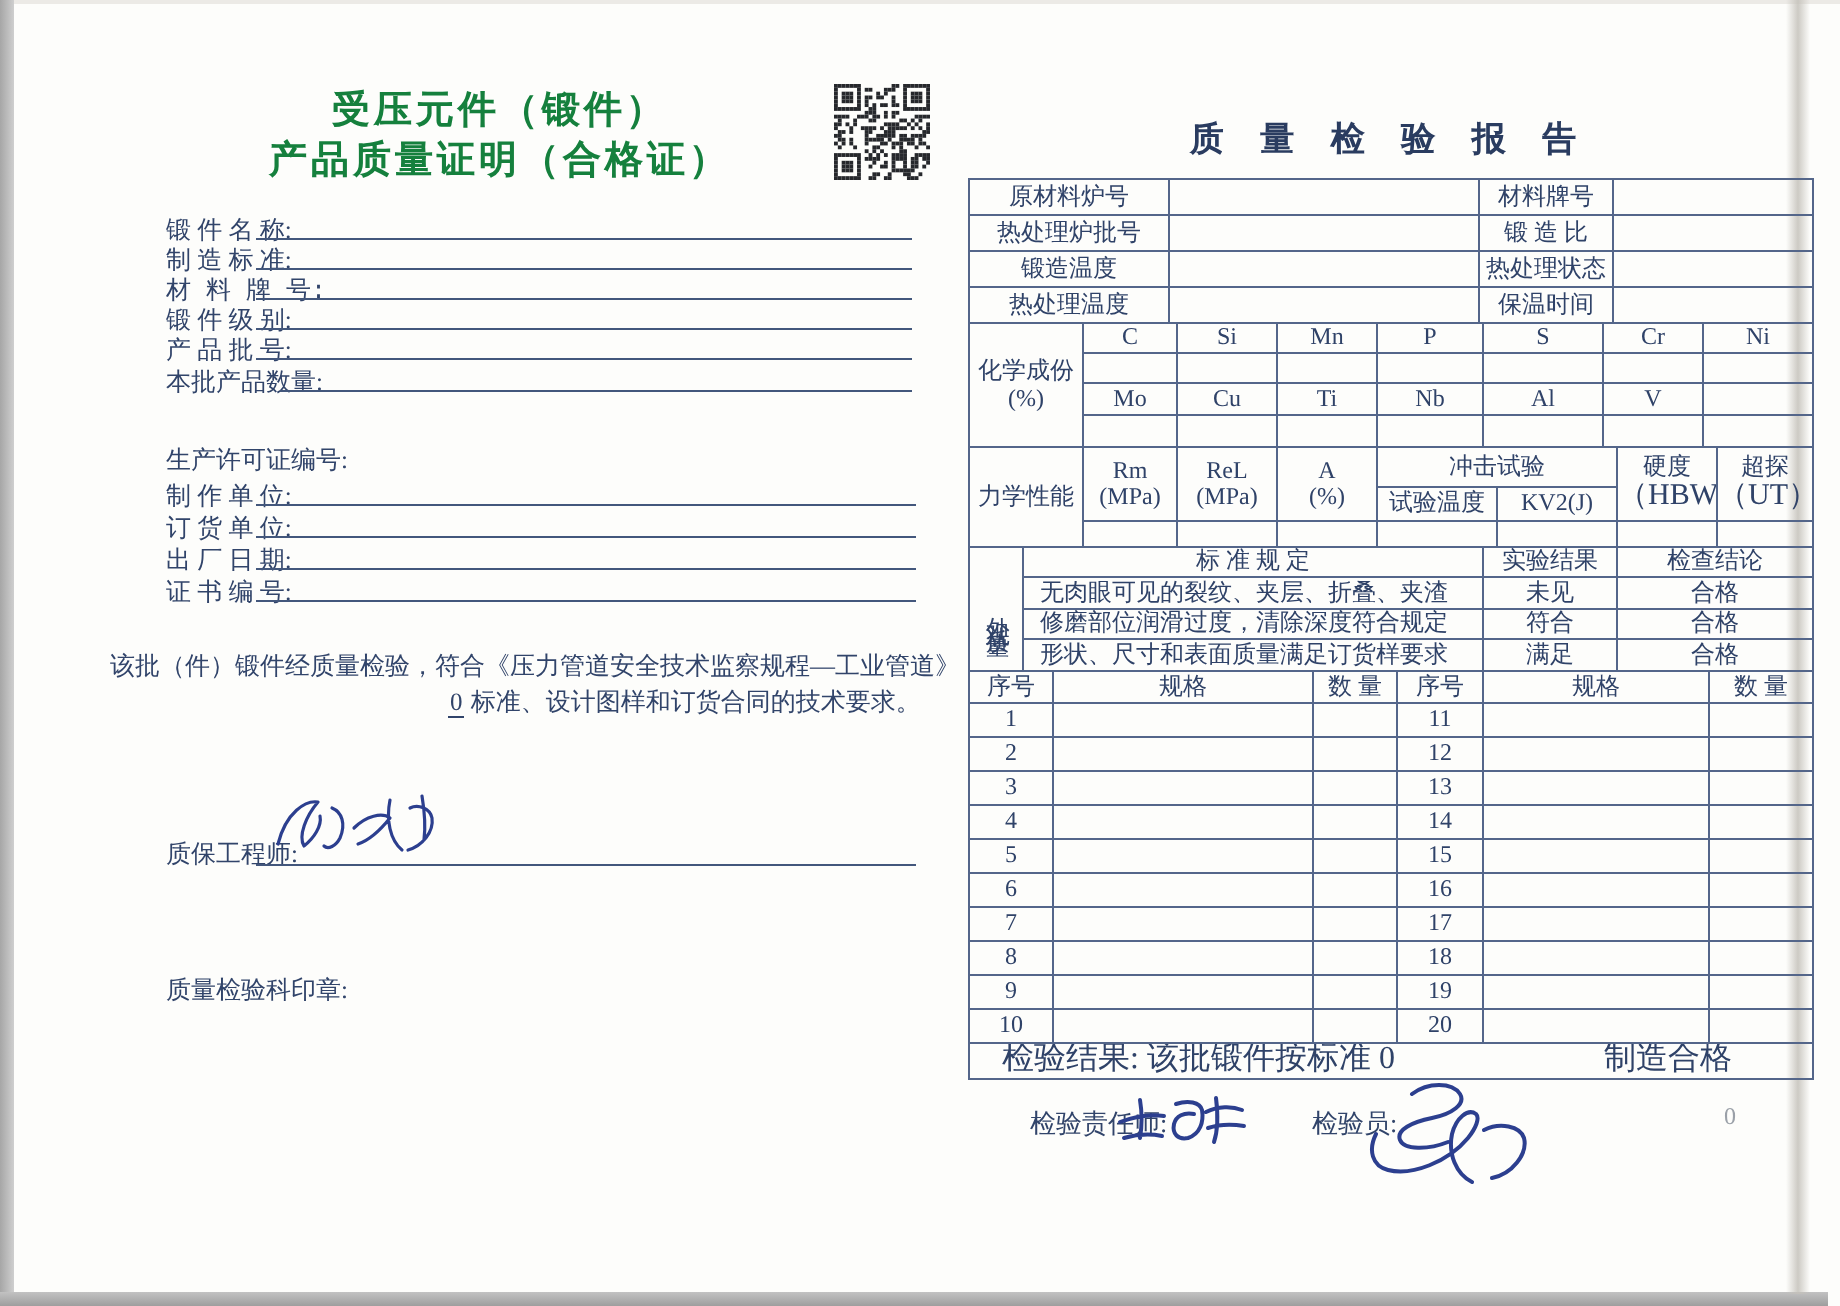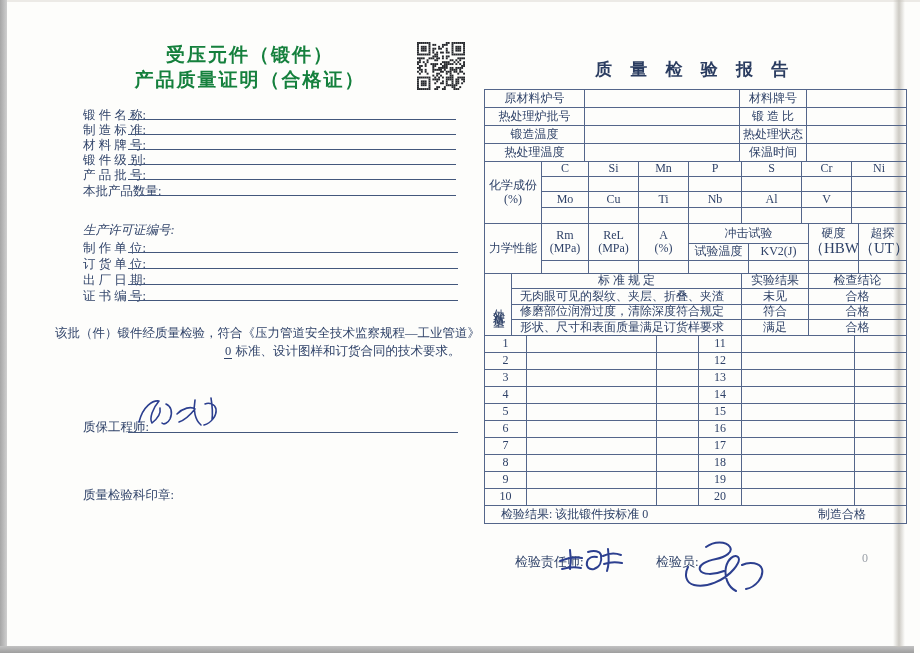--- a/index.html
+++ b/index.html
@@ -29,21 +29,21 @@
   table.rt{border-collapse:collapse;table-layout:fixed;width:422px;}
   table.rt + table.rt{margin-top:-1px;}
   .rt td{border:1px solid #54668a;font-size:12px;text-align:center;padding:0;line-height:1.15;
     overflow:hidden;white-space:nowrap;color:#2f4268;}
   .rt td.lft{text-align:left;padding-left:8px;}
   tr.r18{height:18px;margin-top:12px;} tr.r15{height:15px;} tr.r16{height:16px;}
   tr.r20{height:20px;} tr.r17{height:17px;} tr.r13{height:13px;}
   .two-line div{line-height:1.1;}
   .vlabel{writing-mode:vertical-rl;text-orientation:upright;letter-spacing:3px;font-size:12px;margin:0 auto;}
   .sub{font-size:15px;}
-  .res-flex{display:flex;justify-content:space-between;align-items:center;height:17px;padding:0 40px 0 8px;font-size:12px;}
+  .res-flex{display:flex;justify-content:space-between;align-items:center;height:17px;padding:0 40px 0 8px;font-size:16px;}
   .sig{stroke:#2c3f8f;fill:none;stroke-linecap:round;stroke-linejoin:round;}
   .stray{font-size:12px;color:#9aa0a8;}
   .qr-box svg{display:block;}
 </style>
 </head>
 <body>
 
 <div class="abs edge-top"></div>
 <div class="abs edge-left"></div>
 <div class="abs edge-bottom"></div>
@@ -352,32 +352,32 @@
         <rect x="23.92" y="44.16" width="1.84" height="1.84"></rect>
         <rect x="25.76" y="44.16" width="1.84" height="1.84"></rect>
         <rect x="34.96" y="44.16" width="1.84" height="1.84"></rect>
         <rect x="36.80" y="44.16" width="1.84" height="1.84"></rect>
         <rect x="38.64" y="44.16" width="1.84" height="1.84"></rect>
       </svg>
   </div>
 
   <div class="abs fld-label" style="left:55px;top:107px;">锻 件 名 称:</div>
   <div class="abs fld-label" style="left:55px;top:122px;">制 造 标 准:</div>
-  <div class="abs fld-label" style="left:55px;top:137px;">材 料 牌 号:</div>
+  <div class="abs fld-label" style="left:55px;top:137px;font-family:Liberation Mono, monospace;">材 料 牌 号:</div>
   <div class="abs fld-label" style="left:55px;top:152px;">锻 件 级 别:</div>
   <div class="abs fld-label" style="left:55px;top:167px;">产 品 批 号:</div>
   <div class="abs fld-label" style="left:55px;top:183px;">本批产品数量:</div>
   <div class="abs fline" style="left:128px;top:119px;width:328px;"></div>
   <div class="abs fline" style="left:128px;top:134px;width:328px;"></div>
   <div class="abs fline" style="left:128px;top:149px;width:328px;"></div>
   <div class="abs fline" style="left:128px;top:164px;width:328px;"></div>
   <div class="abs fline" style="left:128px;top:179px;width:328px;"></div>
   <div class="abs fline" style="left:140px;top:195px;width:316px;"></div>
 
-  <div class="abs fld-label" style="left:55px;top:222px;font-style:italic;">生产许可证编号:</div>
+  <div class="abs fld-label" style="left:55px;top:222px;">生产许可证编号:</div>
   <div class="abs fld-label" style="left:55px;top:240px;">制 作 单 位:</div>
   <div class="abs fld-label" style="left:55px;top:256px;">订 货 单 位:</div>
   <div class="abs fld-label" style="left:55px;top:272px;">出 厂 日 期:</div>
   <div class="abs fld-label" style="left:55px;top:288px;">证 书 编 号:</div>
   <div class="abs fline" style="left:128px;top:252px;width:330px;"></div>
   <div class="abs fline" style="left:128px;top:268px;width:330px;"></div>
   <div class="abs fline" style="left:128px;top:284px;width:330px;"></div>
   <div class="abs fline" style="left:128px;top:300px;width:330px;"></div>
 
   <div class="abs stmt" style="left:55px;top:325px;">该批（件）锻件经质量检验，符合《压力管道安全技术监察规程—工业管道》</div>
@@ -579,20 +579,28 @@
     <table class="rt">
       <colgroup>
           <col style="width:42px">
           <col style="width:130px">
           <col style="width:42px">
           <col style="width:43px">
           <col style="width:113px">
           <col style="width:52px">
         </colgroup>
       <tbody>
+          <tr class="r16">
+        <td>序号</td>
+        <td>规格</td>
+        <td>数 量</td>
+        <td>序号</td>
+        <td>规格</td>
+        <td>数 量</td>
+      </tr>
       <tr class="r17">
             <td>1</td>
             <td></td>
             <td></td>
             <td>11</td>
             <td></td>
             <td></td>
           </tr>
       <tr class="r17">
             <td>2</td>

